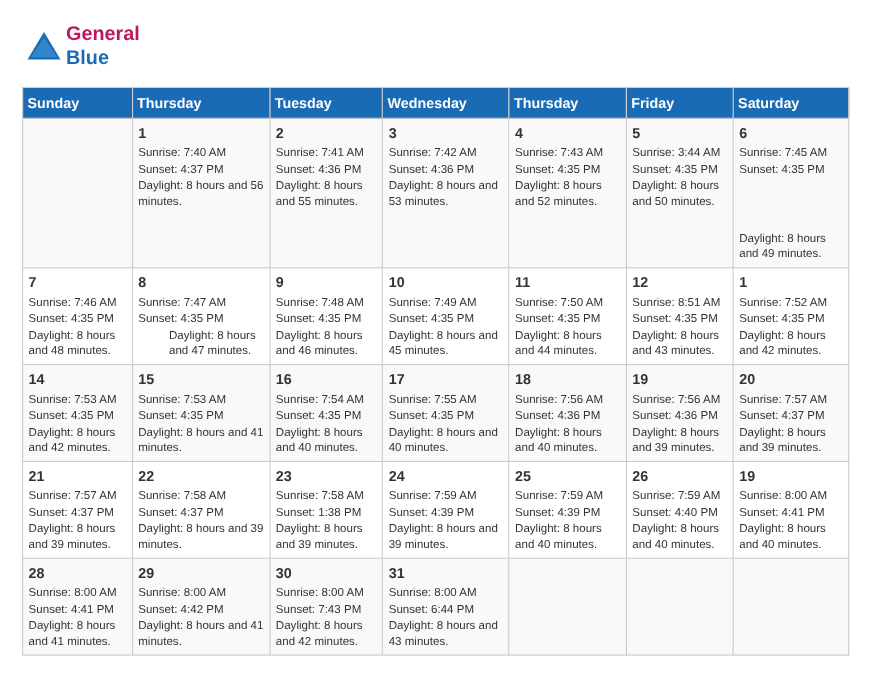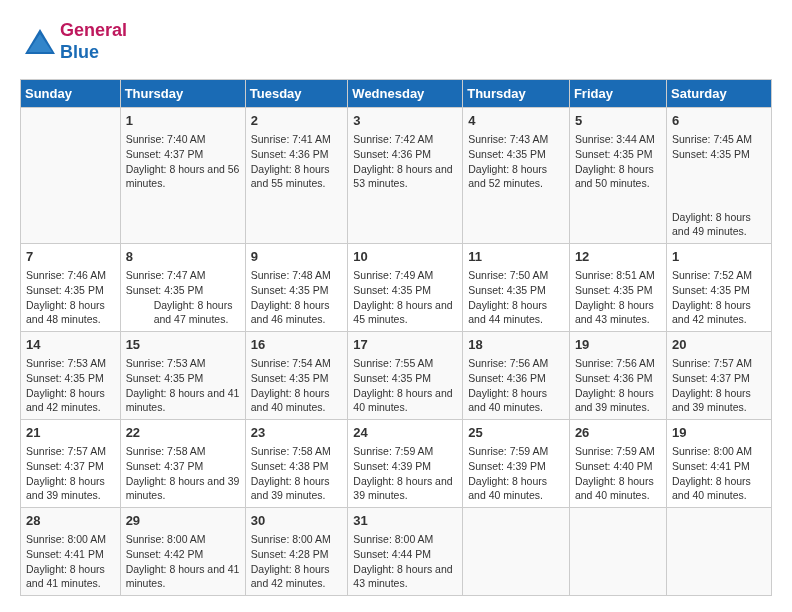--- a/index.html
+++ b/index.html
@@ -259,21 +259,21 @@
         </td>
         <td>
           <span class="day-number">22</span>
           <span style="display: block;">Sunrise: 7:58 AM</span>
           <span style="display: block;">Sunset: 4:37 PM</span>
           <span style="display: block;">Daylight: 8 hours and 39 minutes.</span>
         </td>
         <td>
           <span class="day-number">23</span>
           <span style="display: block;">Sunrise: 7:58 AM</span>
-          <span style="display: block;">Sunset: 4:38 PM</span>
+          <span style="display: block;">Sunset: 1:38 PM</span>
           <span style="display: block;">Daylight: 8 hours and 39 minutes.</span>
         </td>
         <td>
           <span class="day-number">24</span>
           <span style="display: block;">Sunrise: 7:59 AM</span>
           <span style="display: block;">Sunset: 4:39 PM</span>
           <span style="display: block;">Daylight: 8 hours and 39 minutes.</span>
         </td>
         <td>
           <span class="day-number">25</span>
@@ -303,27 +303,27 @@
         </td>
         <td>
           <span class="day-number">29</span>
           <span style="display: block;">Sunrise: 8:00 AM</span>
           <span style="display: block;">Sunset: 4:42 PM</span>
           <span style="display: block;">Daylight: 8 hours and 41 minutes.</span>
         </td>
         <td>
           <span class="day-number">30</span>
           <span style="display: block;">Sunrise: 8:00 AM</span>
-          <span style="display: block;">Sunset: 4:28 PM</span>
+          <span style="display: block;">Sunset: 7:43 PM</span>
           <span style="display: block;">Daylight: 8 hours and 42 minutes.</span>
         </td>
         <td>
           <span class="day-number">31</span>
           <span style="display: block;">Sunrise: 8:00 AM</span>
-          <span style="display: block;">Sunset: 4:44 PM</span>
+          <span style="display: block;">Sunset: 6:44 PM</span>
           <span style="display: block;">Daylight: 8 hours and 43 minutes.</span>
         </td>
         <td class="empty-cell"></td>
         <td class="empty-cell"></td>
         <td class="empty-cell"></td>
       </tr>
     </tbody>
 </table>
 
 </body></html>

